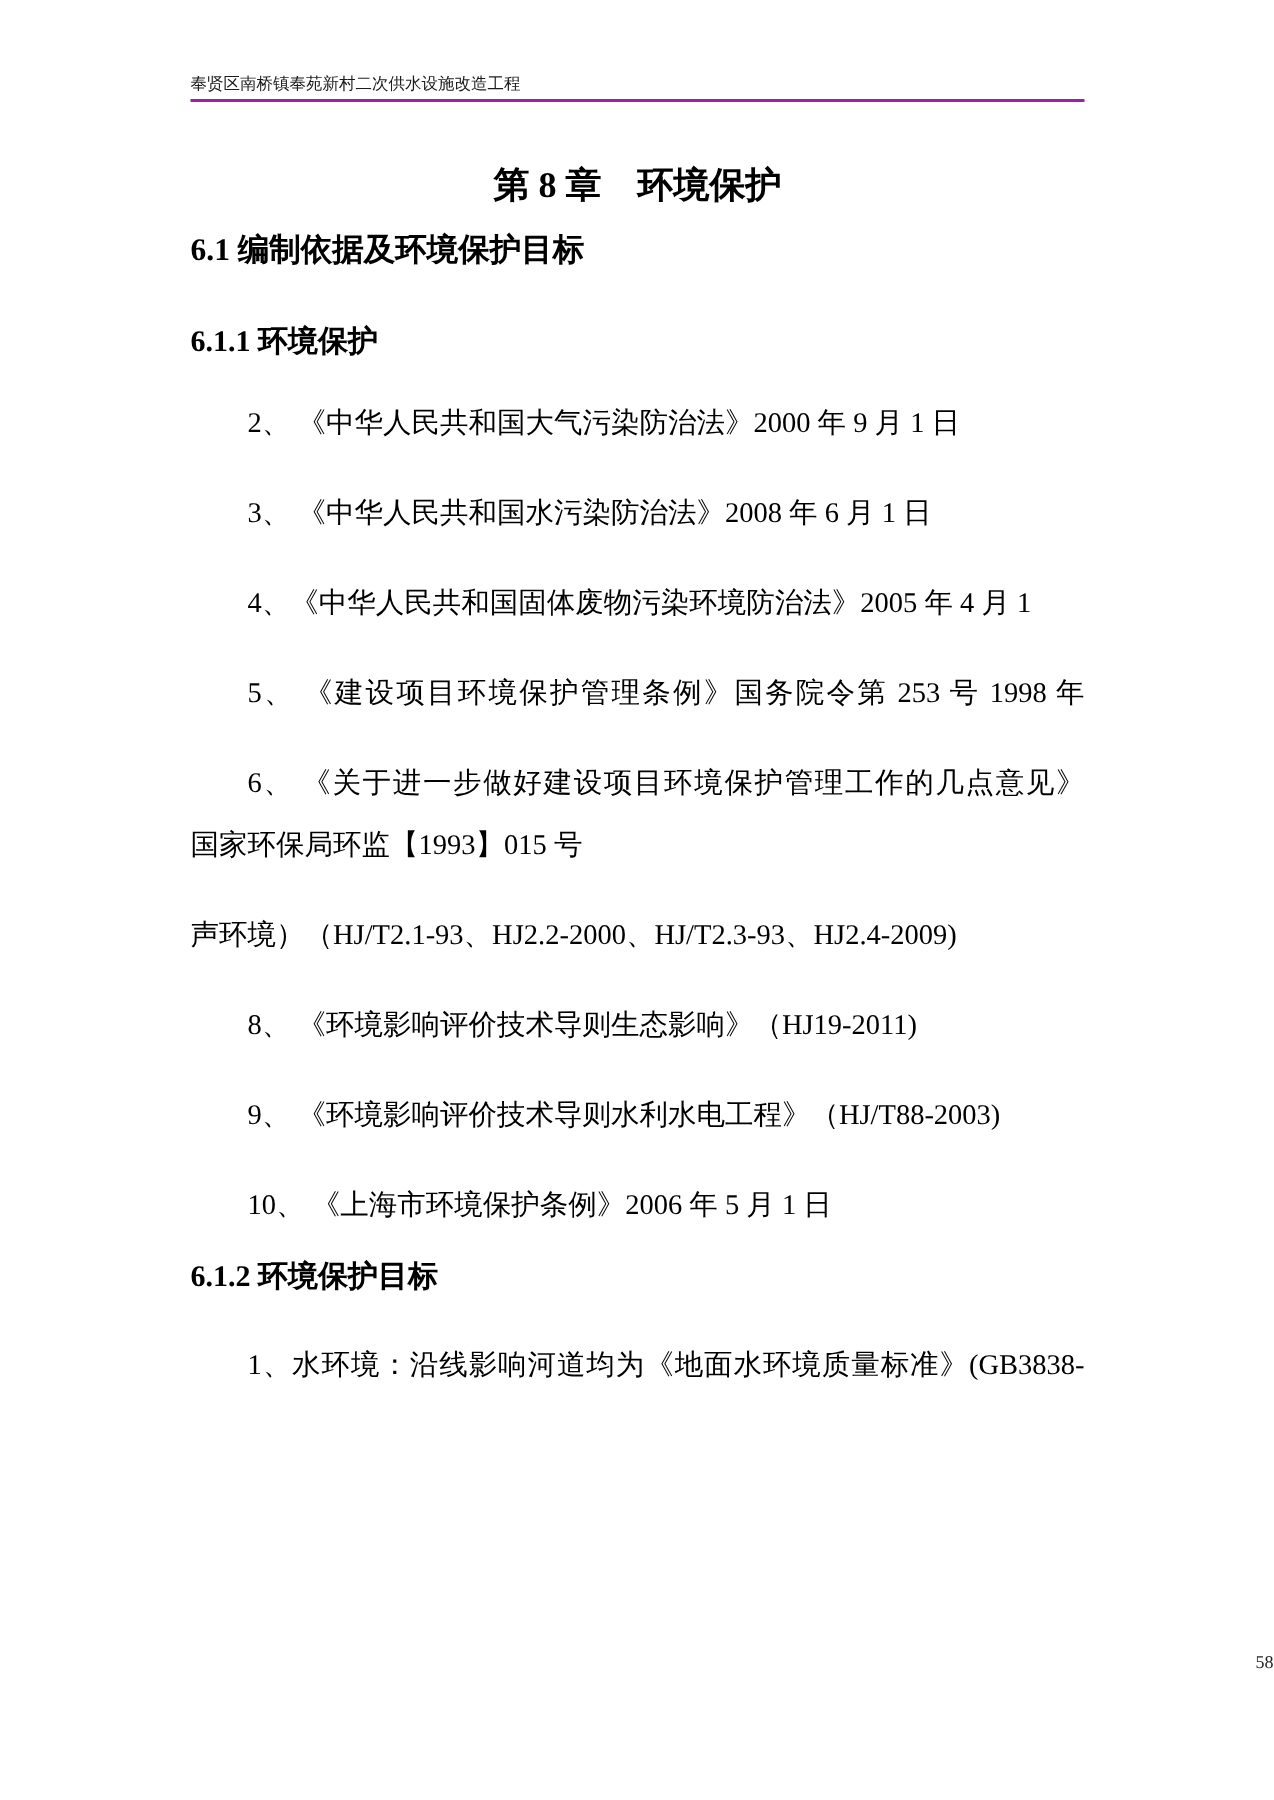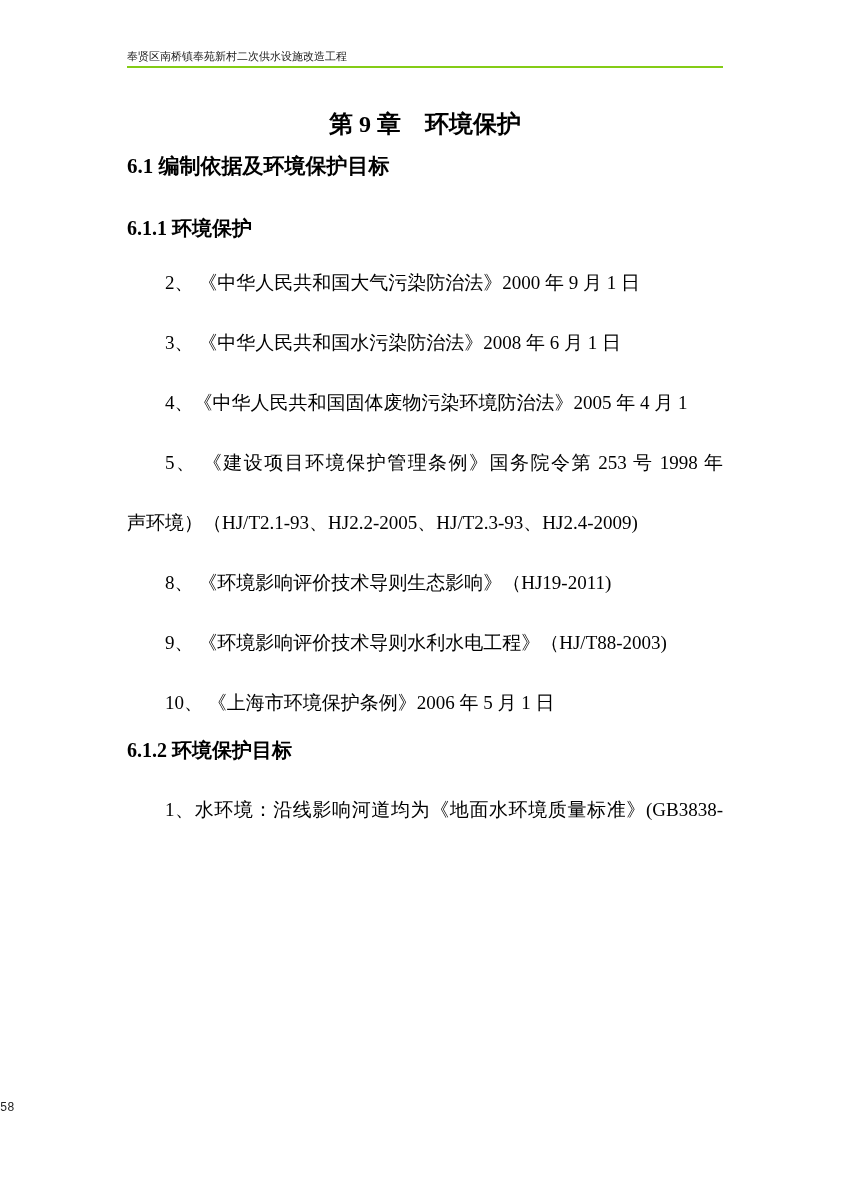--- a/index.html
+++ b/index.html
@@ -15,21 +15,21 @@
     color: #000000;
     font-family: "Liberation Serif", "DejaVu Serif", serif;
     overflow: hidden;
   }
   .content {
     margin: 0 126px 0 127px; 
   }
   .page-header {
     padding-top: 49px;
     padding-bottom: 3px;
-    border-bottom: 2px solid #84cc16;
+    border-bottom: 2px solid #a21caf;
     font-size: 11px;
     line-height: 14px;
     color: #1a1a1a;
   }
   .chapter-title {
     margin-top: 40px;
     font-size: 24px;
     line-height: 32px;
     font-weight: bold;
     text-align: center;
@@ -66,39 +66,39 @@
   .line.fill {
     white-space: normal;
     text-align: justify;
     text-align-last: justify;
   }
   .page-footer {
     position: absolute;
     top: 1100px;
     left: 0;
     width: 100%;
-    text-align: left;
+    text-align: right;
     font-size: 12px;
     line-height: 16px;
-    font-family: Liberation Mono, monospace;
+    font-family: Liberation Serif, serif;
     color: #222222;
   }
 </style>
 </head>
 <body>
 
 <div class="page">
 
   <div class="content">
 
     <div class="page-header">
       <span>奉贤区南桥镇奉苑新村二次供水设施改造工程</span>
     </div>
 
-    <div class="chapter-title">第 9 章　环境保护</div>
+    <div class="chapter-title">第 8 章　环境保护</div>
 
     <div class="h2">6.1 编制依据及环境保护目标</div>
 
     <div class="h3">6.1.1 环境保护</div>
 
 
     <div class="para">
       <div class="line indent">2、 《中华人民共和国大气污染防治法》2000 年 9 月 1 日</div>
     </div>
 
@@ -107,23 +107,27 @@
     </div>
 
     <div class="para">
       <div class="line indent">4、《中华人民共和国固体废物污染环境防治法》2005 年 4 月 1</div>
     </div>
 
     <div class="para">
       <div class="line indent fill">5、 《建设项目环境保护管理条例》国务院令第 253 号 1998 年</div>
     </div>
 
+    <div class="para">
+      <div class="line indent fill">6、 《关于进一步做好建设项目环境保护管理工作的几点意见》</div>
+      <div class="line">国家环保局环监【1993】015 号</div>
+    </div>
 
     <div class="para">
-      <div class="line">声环境）（HJ/T2.1-93、HJ2.2-2005、HJ/T2.3-93、HJ2.4-2009)</div>
+      <div class="line">声环境）（HJ/T2.1-93、HJ2.2-2000、HJ/T2.3-93、HJ2.4-2009)</div>
     </div>
 
     <div class="para">
       <div class="line indent">8、 《环境影响评价技术导则生态影响》（HJ19-2011)</div>
     </div>
 
     <div class="para">
       <div class="line indent">9、 《环境影响评价技术导则水利水电工程》（HJ/T88-2003)</div>
     </div>
 

